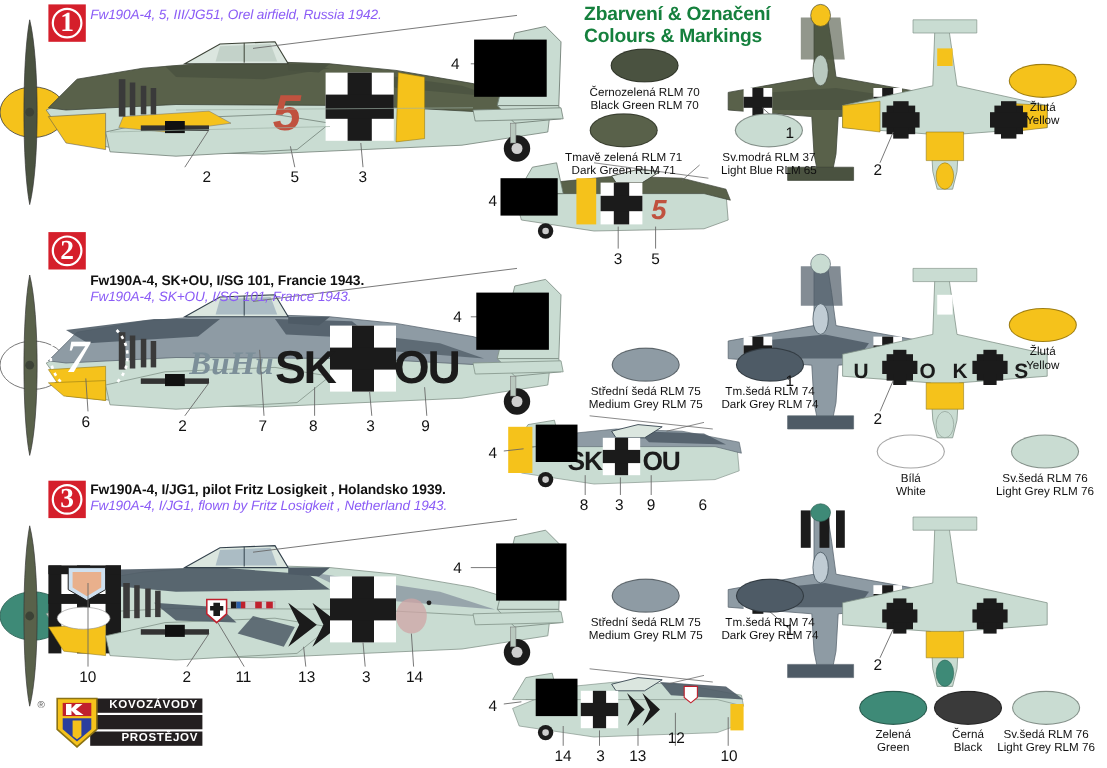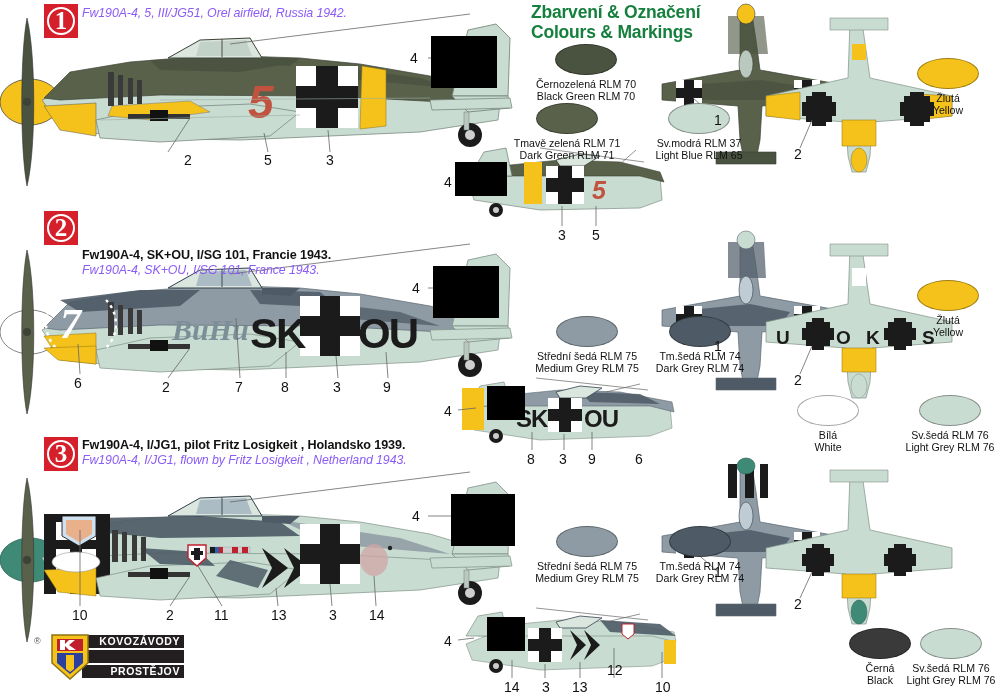--- a/index.html
+++ b/index.html
@@ -642,20 +642,27 @@
     <div class="swatch-lbl">
       <div>Střední šedá RLM 75</div>
       <div>Medium Grey RLM 75</div>
     </div>
   </div>
   <div class="swatch-grp" style="left:645px;top:526px;width:110px;">
     <div class="swatch" style="background:#4e5b66;"></div>
     <div class="swatch-lbl">
       <div>Tm.šedá RLM 74</div>
       <div>Dark Grey RLM 74</div>
+    </div>
+  </div>
+  <div class="swatch-grp" style="left:772px;top:628px;width:80px;">
+    <div class="swatch" style="background:#3e8a77;"></div>
+    <div class="swatch-lbl">
+      <div>Zelená</div>
+      <div>Green</div>
     </div>
   </div>
   <div class="swatch-grp" style="left:840px;top:628px;width:80px;">
     <div class="swatch" style="background:#3a3a3a;"></div>
     <div class="swatch-lbl">
       <div>Černá</div>
       <div>Black</div>
     </div>
   </div>
   <div class="swatch-grp" style="left:898px;top:628px;width:106px;">

